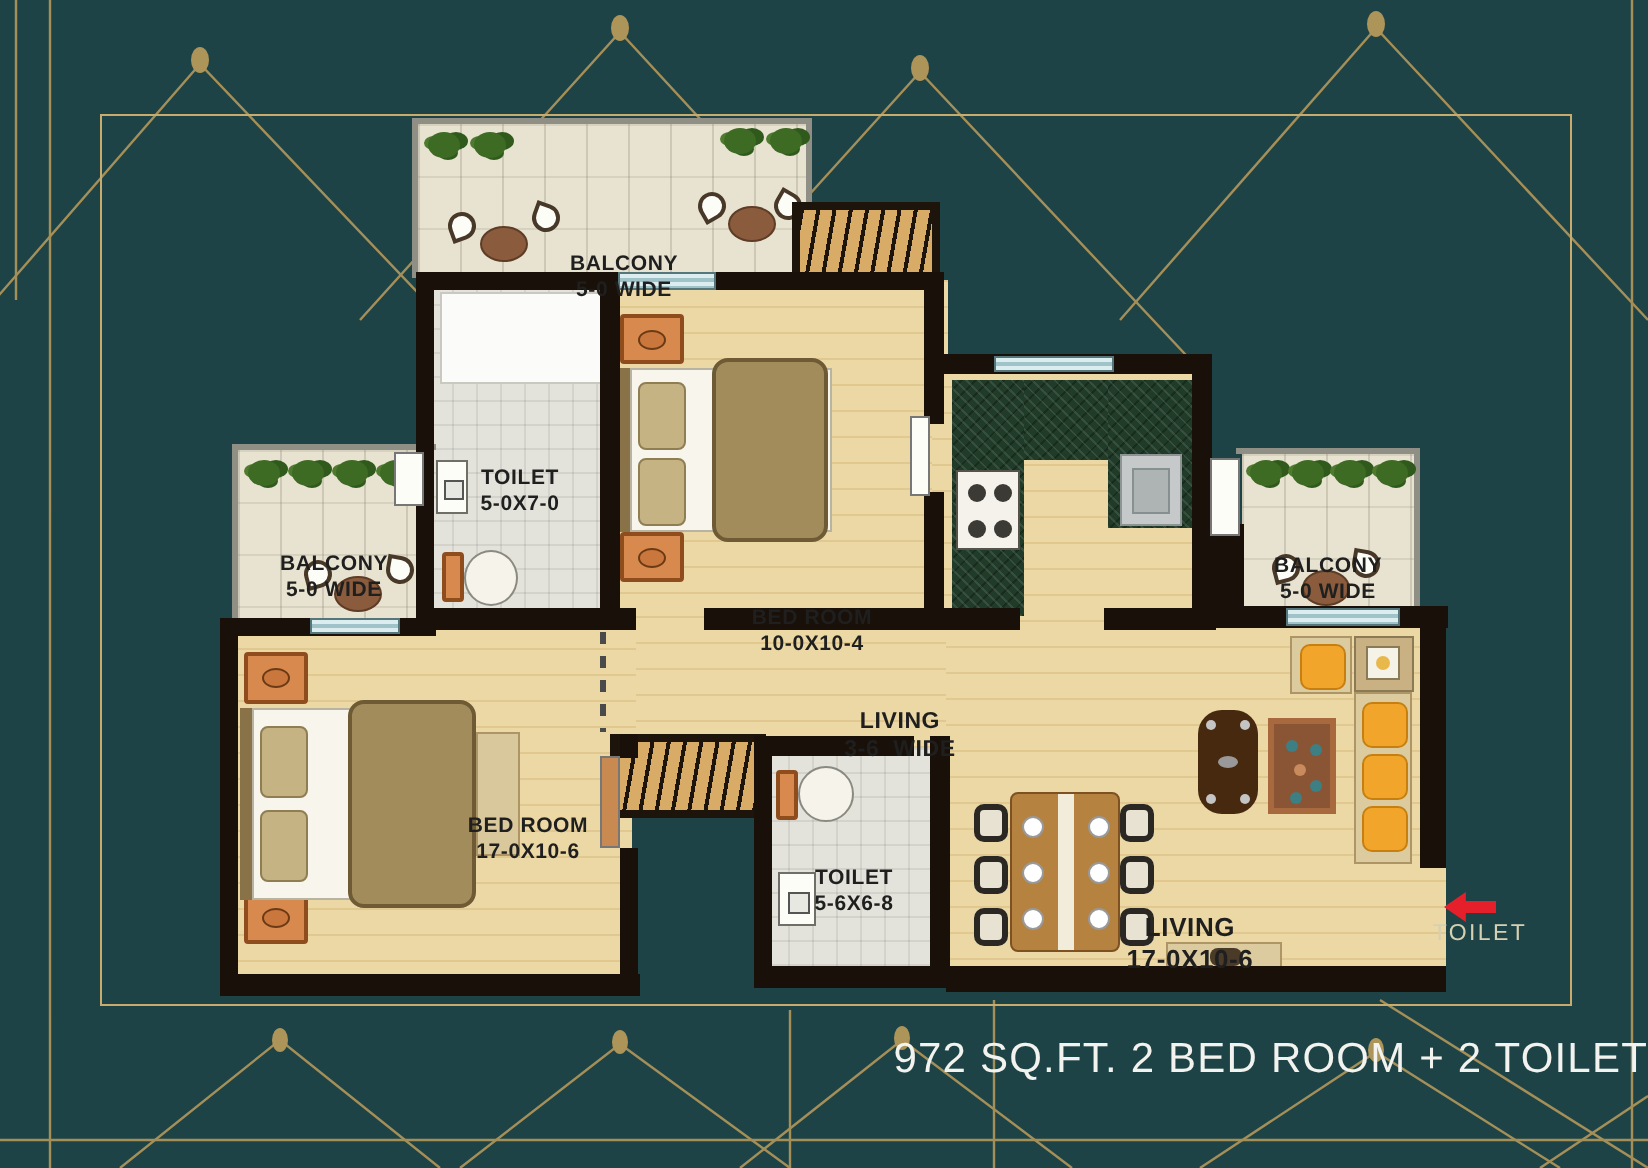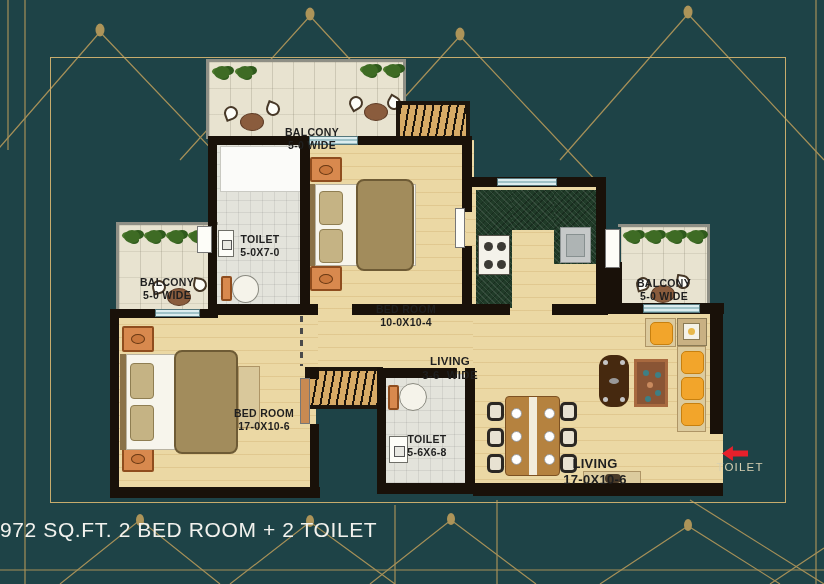--- a/index.html
+++ b/index.html
@@ -39,21 +39,21 @@
   .duvet{position:absolute;background:#A28C5C;border:2px solid #6E5B35;border-radius:8px;box-sizing:border-box;}
   .headboard{position:absolute;background:#8A7248;}
   .dchair{position:absolute;width:17px;height:19px;background:#E8E2D2;
           box-shadow:inset 0 0 0 3px #2B2722;border-radius:5px;}
   .plate{position:absolute;width:9px;height:9px;border-radius:50%;background:#fff;border:1px solid #999;}
   .cushion{position:absolute;width:21px;height:21px;background:#F2A52B;border:1px solid #C7800F;border-radius:5px;}
   .sofa{position:absolute;background:#DCCB9E;border:1px solid #AE9566;box-sizing:border-box;}
   .teal{position:absolute;background:#1E4347;}
   #title{position:absolute;left:0;right:0;top:29px;text-align:center;color:#C9A75D;
          font-weight:bold;font-size:15px;letter-spacing:1.6px;}
-  #caption{position:absolute;left:0;right:0;top:518px;text-align:left;color:#F2F2EE;
+  #caption{position:absolute;left:0;right:0;top:518px;text-align:right;color:#F2F2EE;
            font-size:21px;letter-spacing:.6px;}
   #frame{position:absolute;left:50px;top:57px;width:736px;height:446px;
          border:1.5px solid #C7AC6D;box-sizing:border-box;}
   #entry-label{position:absolute;color:#D6D0B2;font-size:11.5px;letter-spacing:1.2px;text-align:center;}
   #entry-arrow{position:absolute;background:#E6202B;
       clip-path:polygon(0 50%,42% 0,42% 30%,100% 30%,100% 70%,42% 70%,42% 100%);}
   .dash{position:absolute;background:repeating-linear-gradient(180deg,#4A4A4A 0 6px,transparent 6px 12px);}
 </style>
 </head>
 <body>

